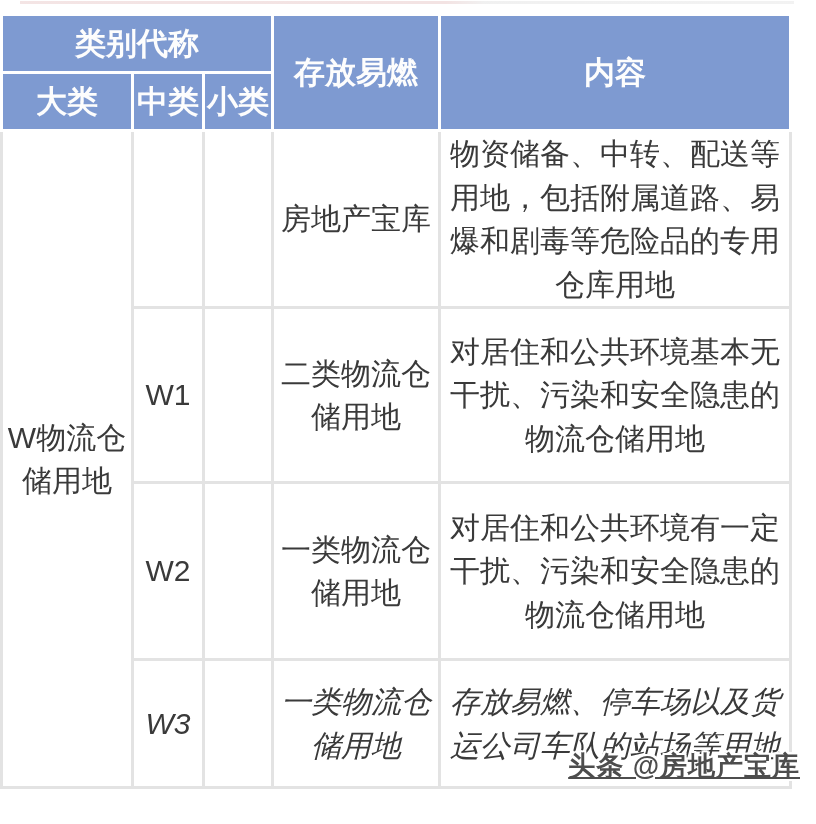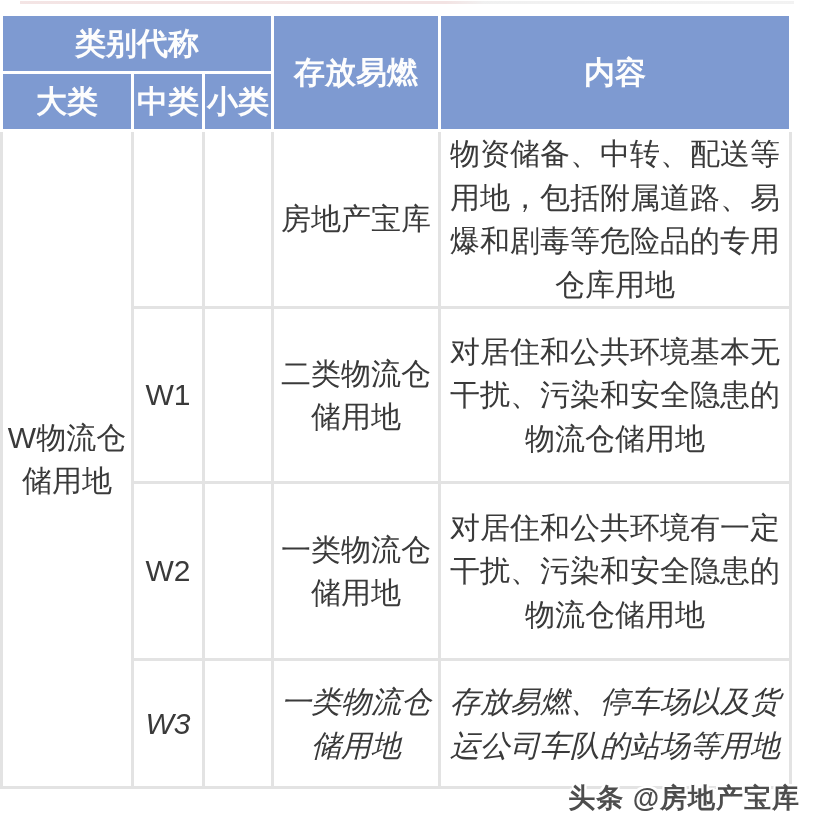--- a/index.html
+++ b/index.html
@@ -54,31 +54,32 @@
   tr.r3 { height: 177px; }
   tr.r4 { height: 128px; font-style: italic; }
   td.major-cell {
     vertical-align: top;
     padding-top: 42px;
     margin-top: 40px;
   }
   .watermark {
     position: absolute;
     right: 16px;
-    top: 780px;
+    top: 748px;
     font-size: 27px;
     font-weight: 600;
     color: #4d4d4d;
     letter-spacing: 1px;
     text-shadow:
       -2px -2px 0 #ffffff, 2px -2px 0 #ffffff,
       -2px 2px 0 #ffffff, 2px 2px 0 #ffffff,
       0 2px 0 #ffffff, 0 -2px 0 #ffffff,
       2px 0 0 #ffffff, -2px 0 0 #ffffff;
     white-space: nowrap;
+    text-decoration: underline;
   }
 </style>
 </head>
 <body>
 
 <div class="stage">
 
   <div class="top-crop-line"></div>
 
   <table class="land-use">

